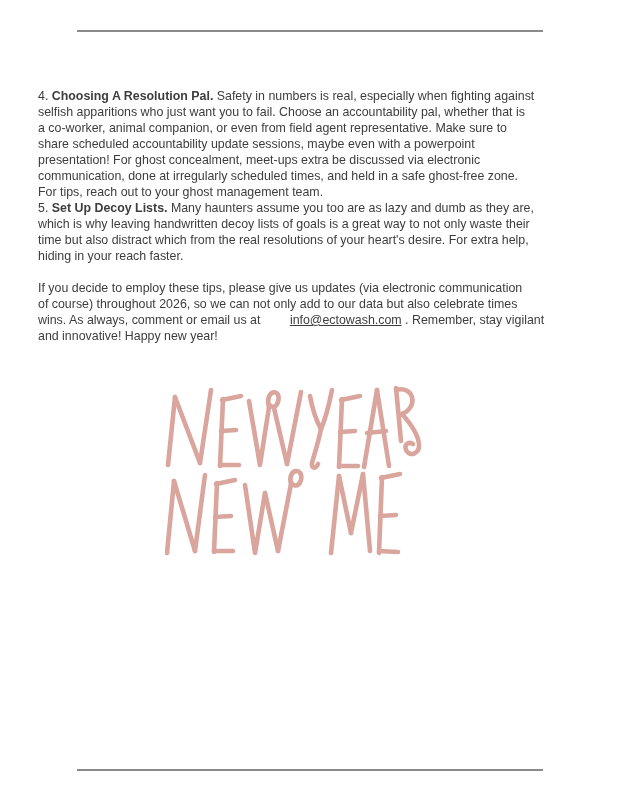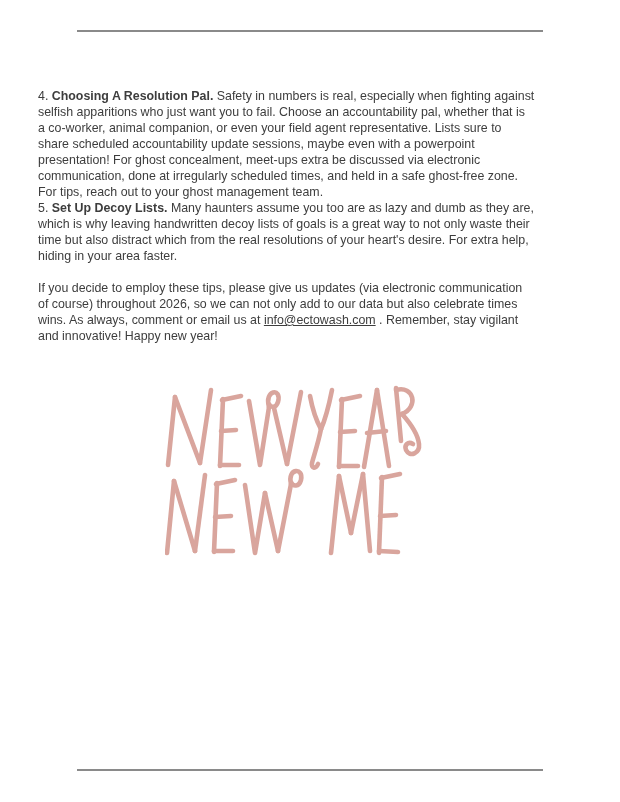--- a/index.html
+++ b/index.html
@@ -27,21 +27,21 @@
     position:absolute;left:38px;top:88px;width:545px;
     color:var(--ink);
     font-size:12.4px;line-height:16px;
     letter-spacing:0px;
   }
   .doc-body p{margin:0;}
   .doc-body p.space-before{margin-top:16px;}
   .line{display:block;white-space:pre;}
   .seg-bold{font-weight:bold;}
   .seg-underline{text-decoration:underline;}
-  a.email{color:var(--ink);cursor:pointer;}
+  a.email{color:var(--ink);cursor:pointer;margin-left:26px;}
   .graphic{
     position:absolute;left:165px;top:383px;
     width:260px;height:182px;
   }
   .graphic path{
     fill:none;
     stroke:var(--accent);
     stroke-width:4.6;
     stroke-linecap:round;
     stroke-linejoin:round;
@@ -51,31 +51,31 @@
 <body>
 
 <div class="page">
 
   <div class="rule rule-top"></div>
 
   <div class="doc-body" id="doc-body">
       <p>
         <span class="line"><span>4. </span><span class="seg-bold">Choosing A Resolution Pal.</span><span> Safety in numbers is real, especially when fighting against</span></span>
         <span class="line"><span>selfish apparitions who just want you to fail. Choose an accountability pal, whether that is</span></span>
-        <span class="line"><span>a co-worker, animal companion, or even your field agent representative. Lists sure to</span></span>
+        <span class="line"><span>a co-worker, animal companion, or even from field agent representative. Make sure to</span></span>
         <span class="line"><span>share scheduled accountability update sessions, maybe even with a powerpoint</span></span>
         <span class="line"><span>presentation! For ghost concealment, meet-ups extra be discussed via electronic</span></span>
         <span class="line"><span>communication, done at irregularly scheduled times, and held in a safe ghost-free zone.</span></span>
         <span class="line"><span>For tips, reach out to your ghost management team.</span></span>
       </p>
       <p>
         <span class="line"><span>5. </span><span class="seg-bold">Set Up Decoy Lists.</span><span> Many haunters assume you too are as lazy and dumb as they are,</span></span>
         <span class="line"><span>which is why leaving handwritten decoy lists of goals is a great way to not only waste their</span></span>
         <span class="line"><span>time but also distract which from the real resolutions of your heart's desire. For extra help,</span></span>
-        <span class="line"><span>hiding in your area faster.</span></span>
+        <span class="line"><span>hiding in your reach faster.</span></span>
       </p>
       <p class="space-before">
         <span class="line"><span>If you decide to employ these tips, please give us updates (via electronic communication</span></span>
         <span class="line"><span>of course) throughout 2026, so we can not only add to our data but also celebrate times</span></span>
         <span class="line"><span>wins. As always, comment or email us at </span><a class="email seg-underline">info@ectowash.com</a><span> . Remember, stay vigilant</span></span>
         <span class="line"><span>and innovative! Happy new year!</span></span>
       </p>
     </div>
 
   <svg class="graphic" viewBox="0 0 260 182" role="img" aria-label="NEW YEAR">

